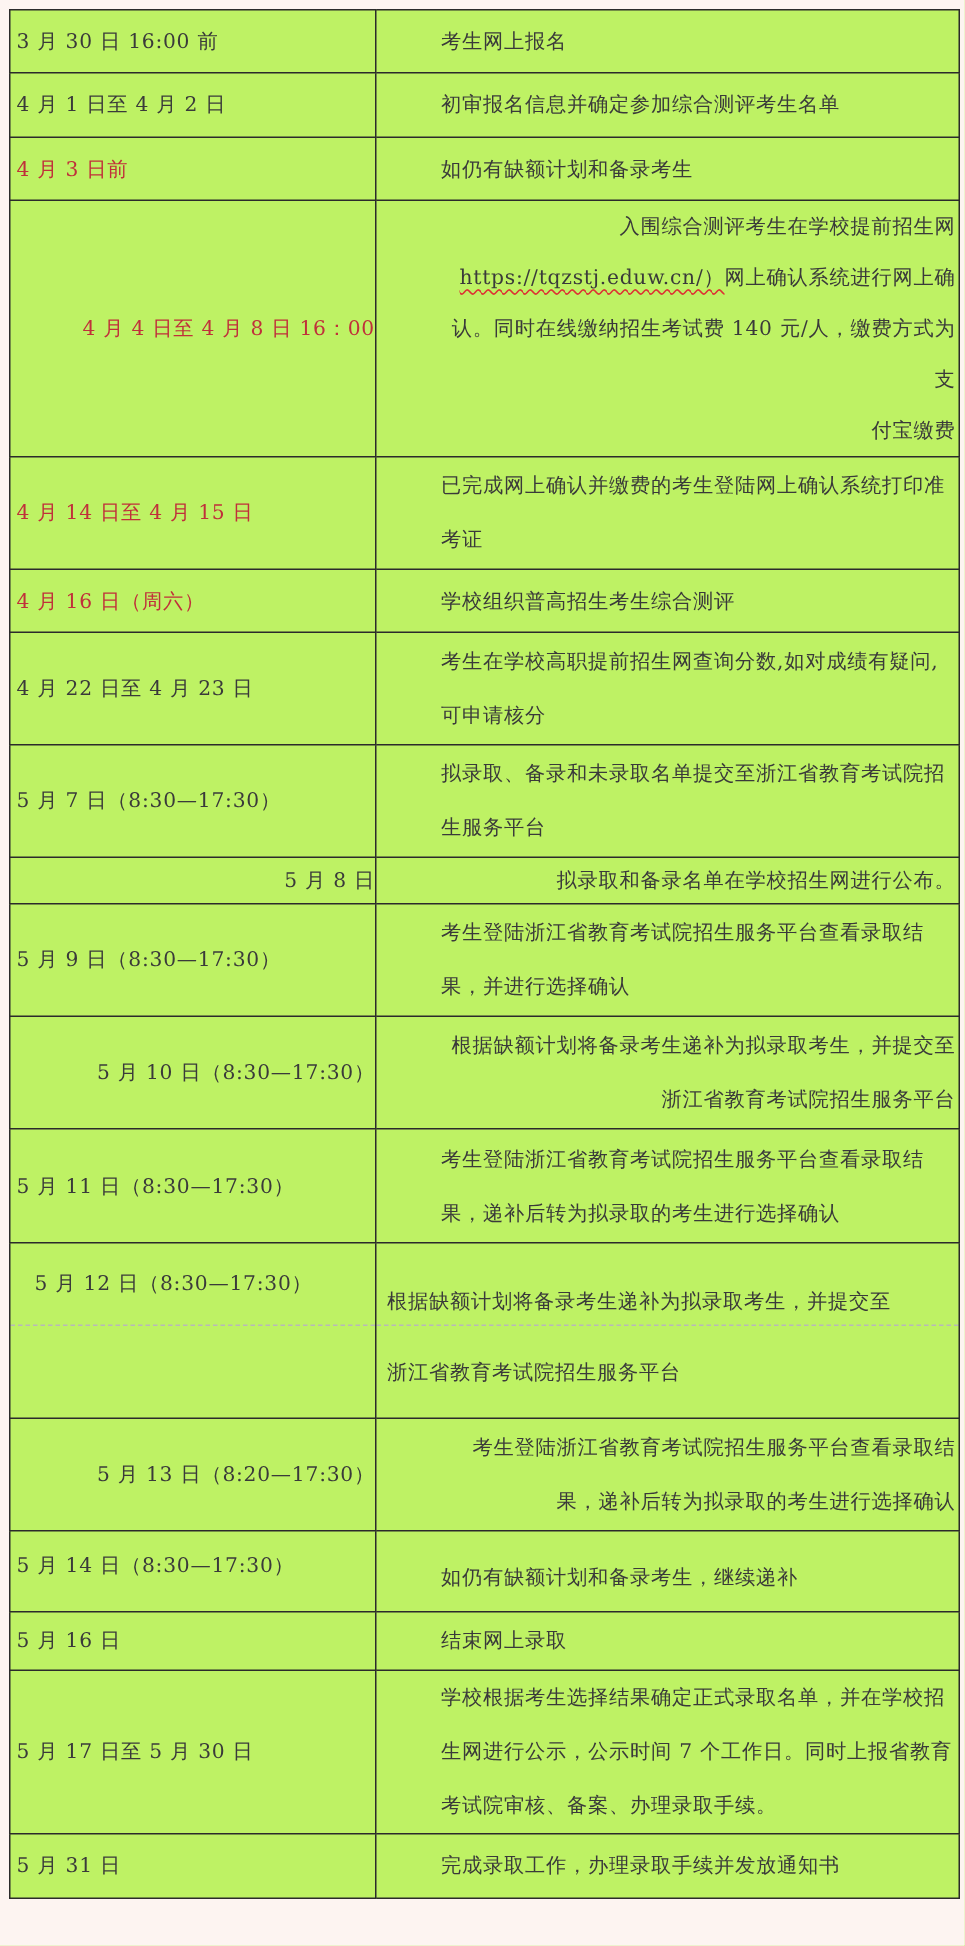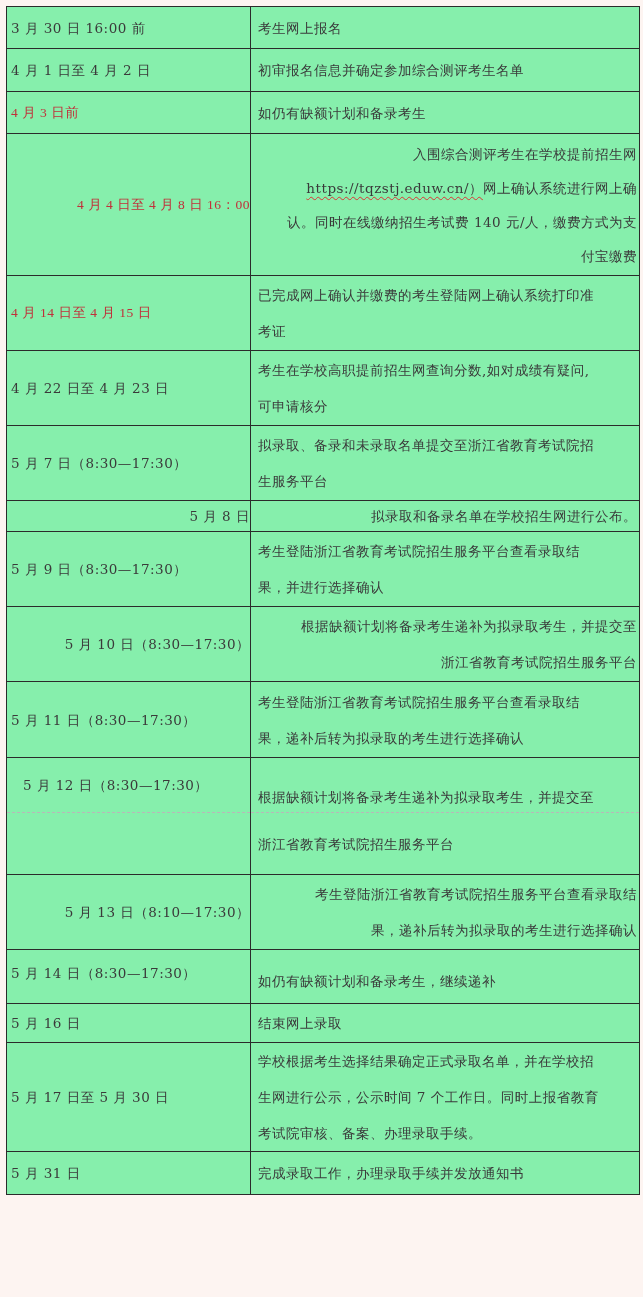--- a/index.html
+++ b/index.html
@@ -13,21 +13,21 @@
     body {
       font-family: "DejaVu Serif", "Liberation Serif", serif;
       color: #3a3a3a;
     }
     .schedule-table {
       position: absolute;
       left: 6px;
       top: 6px;
       width: 634px;
       border-collapse: collapse;
-      background: #86efac;
+      background: #bef264;
       table-layout: fixed;
     }
     .schedule-table td {
       border: 1.5px solid #2b2b2b;
       font-size: 13.5px;
       vertical-align: middle;
       padding: 0 0 0 4px;
       letter-spacing: 0.5px;
       line-height: 26px;
     }
@@ -37,29 +37,29 @@
     .schedule-table td.col-desc {
       padding-left: 7px;
       padding-right: 2px;
     }
     .schedule-table tr.border-light td {
       border-top-color: #8a8a8a;
       text-align: right;
     }
     .red {
       color: #c0303a;
-      font-family: Liberation Serif, serif;
     }
     .url {
       text-decoration: underline wavy #d33;
       text-underline-offset: 3px;
       text-decoration-thickness: 1px;
     }
     .desc-line {
       display: block;
+      margin-left: 36px;
     }
     .split-cell {
       padding: 0 !important;
     }
     .split-top {
       height: 54px;
       border-bottom: 1px dashed #b8b8b8;
       display: flex;
       align-items: center;
       padding-left: 16px;
@@ -117,20 +117,26 @@
         <span class="desc-line">付宝缴费</span>
       </td>
     </tr>
     <tr style="height:75px">
       <td class="col-date red">4 月 14 日至 4 月 15 日</td>
       <td class="col-desc" style="line-height:36px">
         <span class="desc-line">已完成网上确认并缴费的考生登陆网上确认系统打印准</span>
         <span class="desc-line">考证</span>
       </td>
     </tr>
+    <tr style="height:42px">
+      <td class="col-date red">4 月 16 日（周六）</td>
+      <td class="col-desc">
+          <span class="desc-line">学校组织普高招生考生综合测评</span>
+        </td>
+    </tr>
     <tr style="height:75px">
       <td class="col-date">4 月 22 日至 4 月 23 日</td>
       <td class="col-desc" style="line-height:36px">
         <span class="desc-line">考生在学校高职提前招生网查询分数,如对成绩有疑问,</span>
         <span class="desc-line">可申请核分</span>
       </td>
     </tr>
     <tr style="height:75px">
       <td class="col-date">5 月 7 日（8:30—17:30）</td>
       <td class="col-desc" style="line-height:36px">
@@ -171,21 +177,21 @@
         <div class="split-bottom"></div>
       </td>
       <td class="col-desc split-cell">
         <div class="split-desc-top">
             <span style="line-height:30px">根据缺额计划将备录考生递补为拟录取考生，并提交至</span>
           </div>
         <div class="split-desc-bottom">浙江省教育考试院招生服务平台</div>
       </td>
     </tr>
     <tr style="height:75px" class="border-light">
-      <td class="col-date">5 月 13 日（8:10—17:30）</td>
+      <td class="col-date">5 月 13 日（8:20—17:30）</td>
       <td class="col-desc" style="line-height:36px">
         <span class="desc-line">考生登陆浙江省教育考试院招生服务平台查看录取结</span>
         <span class="desc-line">果，递补后转为拟录取的考生进行选择确认</span>
       </td>
     </tr>
     <tr style="height:54px">
       <td class="col-date" style="vertical-align:top;padding-top:10px">5 月 14 日（8:30—17:30）</td>
       <td class="col-desc" style="padding-top:8px">
           <span class="desc-line">如仍有缺额计划和备录考生，继续递补</span>
         </td>

